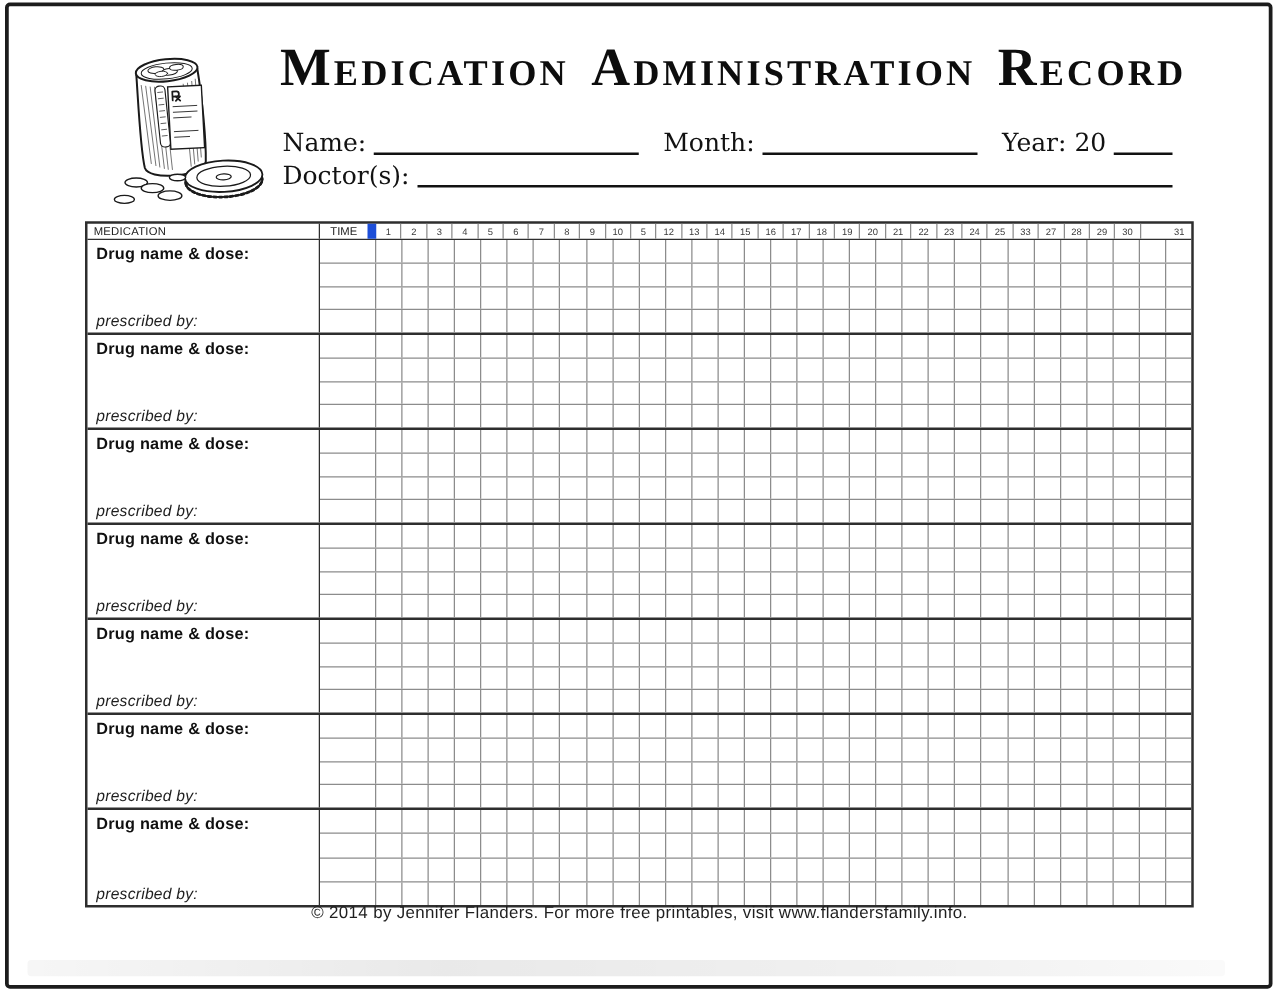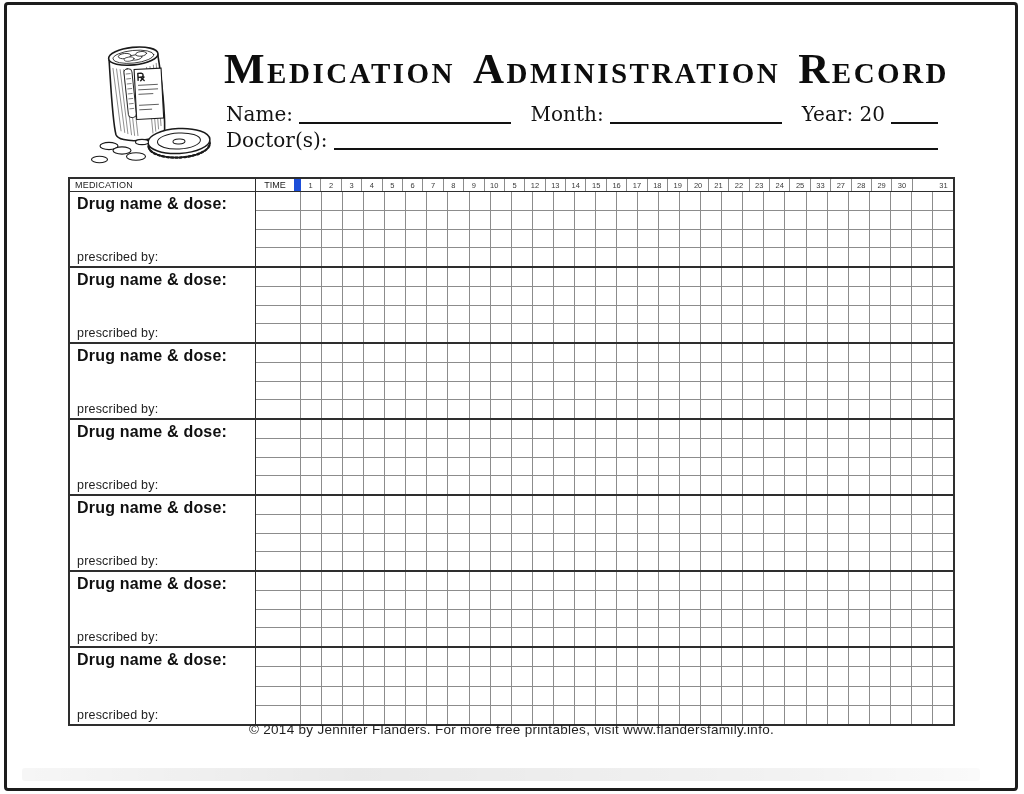--- a/index.html
+++ b/index.html
@@ -16,21 +16,21 @@
     position:absolute; left:4px; top:2px; right:6px; bottom:3px;
     border:3px solid #1c1c1c;
     border-radius:4px;
     background:#ffffff;
   }
   
   .illustration {
     position:absolute; left:82px; top:26px; width:136px; height:144px;
   }
   .page-title {
-    position:absolute; left:215px; top:44px; width:742px;
+    position:absolute; left:215px; top:30px; width:742px;
     text-align:center;
     font-family:"Liberation Serif", serif;
     font-weight:bold;
     color:#0d0d0d;
     letter-spacing:2.5px;
     white-space:nowrap;
   }
   .title-word { display:inline-block; font-size:29px; text-transform:uppercase; margin:0 9px; }
   .title-word::first-letter { font-size:43px; }
 
@@ -84,22 +84,22 @@
   .block {
     display:flex; height:76px;
     border-bottom:2px solid #2e2e2e;
   }
   .block:last-child { border-bottom:none; }
   .med-cell {
     width:186px; border-right:1px solid #2e2e2e;
     display:flex; flex-direction:column; justify-content:space-between;
     padding:3px 6px 2px 7px;
   }
-  .drug-label { font-size:16px; font-weight:bold; color:#101010; letter-spacing:.2px; }
-  .prescribed-label { font-size:12.5px; color:#1e1e1e; letter-spacing:.2px; }
+  .drug-label { font-size:13px; font-weight:bold; color:#101010; letter-spacing:.2px; }
+  .prescribed-label { font-size:12.5px; color:#1e1e1e; letter-spacing:.2px;font-style:italic; }
   .bgrid { flex:1; display:flex; flex-direction:column; }
   .grow { display:flex; flex:1; border-bottom:1px solid #8c8c8c; }
   .grow:last-child { border-bottom:none; }
   .time-cell { width:45px; border-right:1px solid #8c8c8c; }
   .day-cell  { flex:1; border-right:1px solid #8c8c8c; }
   .day-cell:last-child { border-right:none; }
 
   
   .footer-credit {
     position:absolute; left:68px; top:722px; width:887px;

